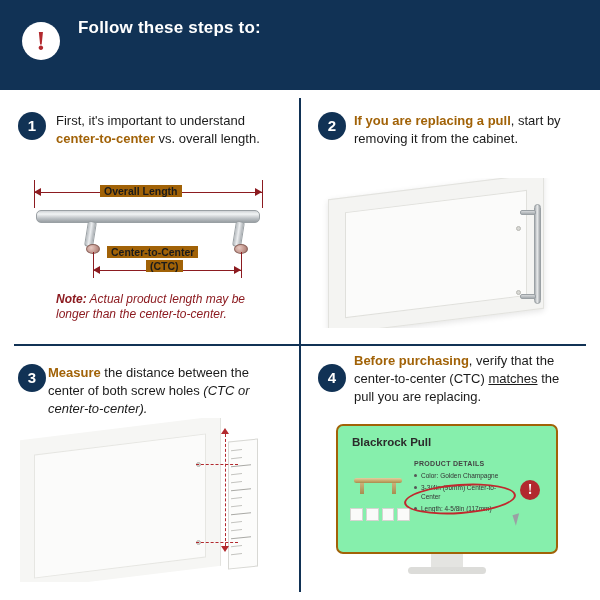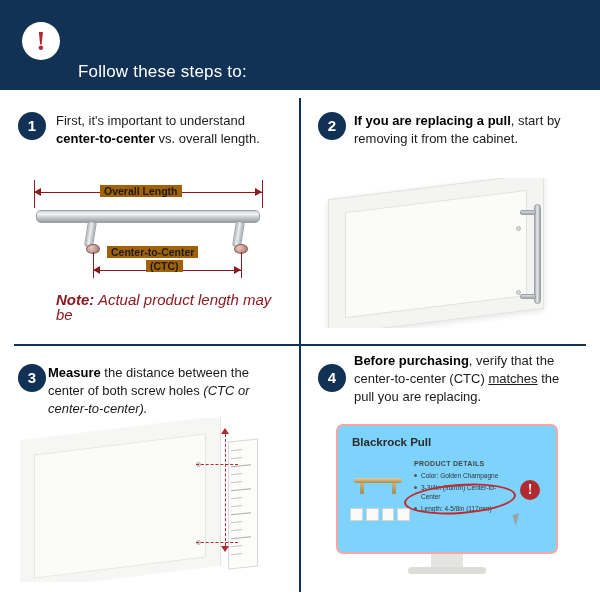--- a/index.html
+++ b/index.html
@@ -38,23 +38,22 @@
     font-size: 28px;
     font-weight: bold;
     line-height: 38px;
     text-align: center;
     font-family: "Liberation Serif", serif;
   }
   .header-kicker {
     position: absolute;
     left: 78px; top: 18px;
     font-size: 17px;
-    font-weight: normal;
+    font-weight: bold;
     letter-spacing: .2px;
-    margin-top: 44px;
   }
   .header-title {
     position: absolute;
     left: 78px; top: 42px;
     font-size: 25px;
     letter-spacing: .2px;
     white-space: nowrap;
   }
   .header-title .light { font-weight: normal; }
   .header-title .bold { font-weight: bold; }
@@ -85,21 +84,21 @@
     font-weight: bold;
     line-height: 28px;
     text-align: center;
   }
   .step-text {
     position: absolute;
     font-size: 13px;
     line-height: 18px;
     color: #1b1b1b;
   }
-  .step-text b { color: #000000; font-weight: bold; }
+  .step-text b { color: #a16207; font-weight: bold; }
   .step-text .ital { font-style: italic; }
   .step-text .ul { text-decoration: underline; }
 
   
   .s1art { position: absolute; left: 24px; top: 168px; width: 256px; height: 160px; }
   .dimline {
     position: absolute;
     background: #8c1b20;
     height: 1px;
   }
@@ -141,21 +140,21 @@
   }
   .foot {
     position: absolute;
     border-radius: 50%;
     background: radial-gradient(circle at 35% 35%, #e7c9c2, #b98b81 70%, #8c645c);
     border: 1px solid #8c645c;
     box-sizing: border-box;
   }
   .note {
     position: absolute;
-    font-size: 15px;
+    font-size: 12px;
     font-style: italic;
     color: #8c1b20;
     line-height: 15px;
   }
   .note b { font-weight: bold; }
 
   
   .s2art {
     position: absolute;
     left: 320px; top: 178px;
@@ -264,22 +263,22 @@
   
   .s4art {
     position: absolute;
     left: 336px; top: 424px;
     width: 240px; height: 160px;
   }
   .monitor {
     position: absolute;
     left: 0; top: 0;
     width: 222px; height: 130px;
-    background: #7dd3fc;
-    border: 2px solid #fca5a5;
+    background: #86efac;
+    border: 2px solid #a16207;
     border-radius: 7px;
     box-sizing: border-box;
   }
   .mon-stand {
     position: absolute;
     left: 95px; top: 130px;
     width: 32px; height: 14px;
     background: #e4e4e1;
   }
   .mon-base {
@@ -424,20 +423,21 @@
       <div class="tick" style="left:69px; top:84px; height:26px;"></div>
       <div class="tick" style="left:217px; top:84px; height:26px;"></div>
       <div class="dimline" style="left:69px; top:102px; width:148px;"></div>
       <div class="arrow-l" style="left:69px; top:98px;"></div>
       <div class="arrow-r" style="left:210px; top:98px;"></div>
       <div class="dimlabel" style="left:83px; top:78px;">Center-to-Center</div>
       <div class="dimlabel" style="left:122px; top:92px;">(CTC)</div>
 
       <div class="note" style="left:32px; top:124px;">
         <b>Note:</b><span> Actual product length may be</span><br>
+        <span>longer than the center-to-center.</span>
       </div>
     </div>
   </div>
 
   <div class="step">
     <div class="step-num" style="left:318px; top:112px;">2</div>
     <div class="step-text" style="left:354px; top:112px; width:210px;">
       <b>If you are replacing a pull</b><span>, start by removing it from the cabinet.</span>
     </div>
 

